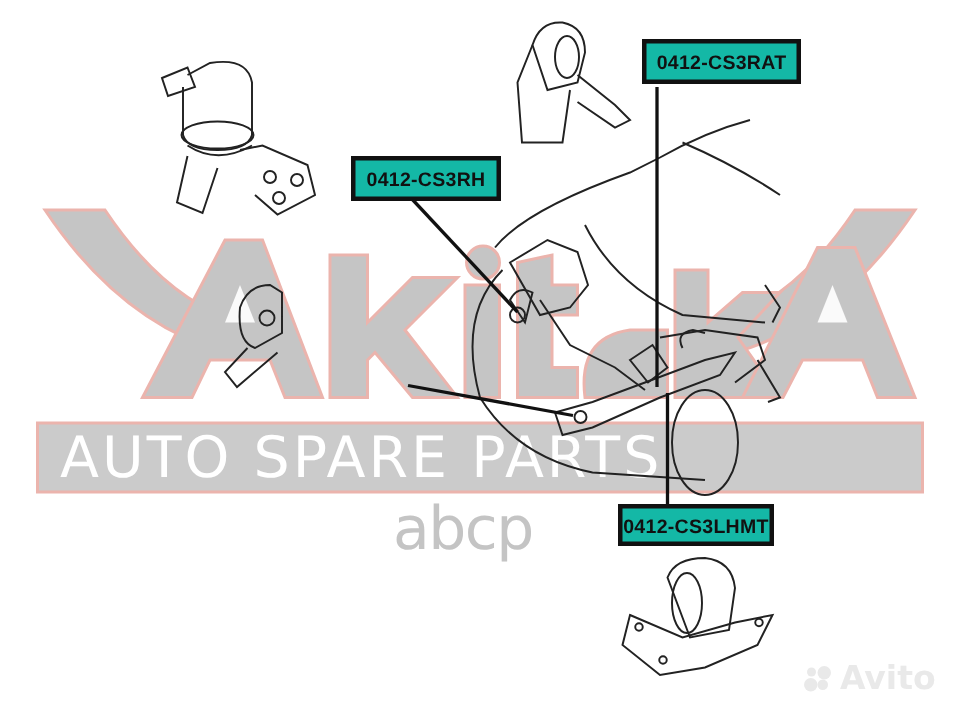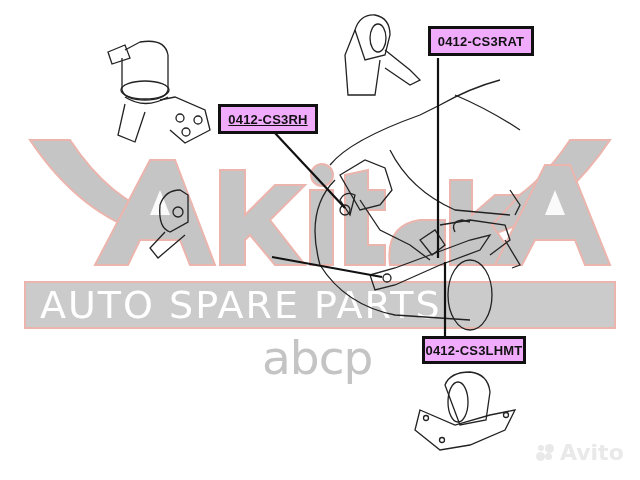--- a/index.html
+++ b/index.html
@@ -1,23 +1,23 @@
 <!DOCTYPE html>
 <html><head>
 <meta charset="utf-8">
 <style>
   html,body{margin:0;padding:0;background:#ffffff;}
   body{width:640px;height:480px;position:relative;overflow:hidden;font-family:"Liberation Sans",sans-serif;}
   .canvas{position:absolute;left:0;top:0;width:640px;height:480px;}
-  .label{position:absolute;background:#f0abfc;border:3px solid #111;box-sizing:border-box;
+  .label{position:absolute;background:#14b8a6;border:3px solid #111;box-sizing:border-box;
          display:flex;align-items:center;justify-content:center;
          font-family:"Liberation Sans",sans-serif;font-weight:bold;font-size:13px;color:#111;letter-spacing:0.2px;}
   .wm-text{position:absolute;font-family:"DejaVu Sans",sans-serif;font-weight:normal;color:#ffffff;
            -webkit-text-stroke:0;white-space:nowrap;}
-  .abcp{position:absolute;font-family:"DejaVu Sans",sans-serif;color:#c4c4c4;font-size:47px;letter-spacing:-1px;}
+  .abcp{position:absolute;font-family:"DejaVu Sans",sans-serif;color:#c4c4c4;font-size:40px;letter-spacing:-1px;}
   .avito{position:absolute;font-family:"DejaVu Sans",sans-serif;color:#e9e9e9;font-size:22px;font-weight:bold;}
 </style>
 </head>
 <body>
 
 <div class="canvas">
 
   <svg width="640" height="480" style="position:absolute;left:0;top:0">
 
     <g fill="#bcbcbc" stroke="#e8a79f" stroke-width="2" opacity="0.85">
@@ -119,15 +119,15 @@
 
     <g stroke="#111" stroke-width="2.2">
       <line x1="438" y1="58" x2="438" y2="258"></line>
       <line x1="274" y1="132" x2="345" y2="208"></line>
       <line x1="272" y1="257" x2="382" y2="277"></line>
       <line x1="445" y1="340" x2="445" y2="262"></line>
     </g>
   </svg>
 
   <div class="label" style="left:428px;top:26px;width:106px;height:30px;">0412-CS3RAT</div>
-  <div class="label" style="left:218px;top:104px;width:100px;height:30px;text-decoration:underline;">0412-CS3RH</div>
-  <div class="label" style="left:412px;top:336px;width:104px;height:28px;margin-left:10px;">0412-CS3LHMT</div>
+  <div class="label" style="left:234px;top:104px;width:100px;height:30px;">0412-CS3RH</div>
+  <div class="label" style="left:412px;top:336px;width:104px;height:28px;">0412-CS3LHMT</div>
 </div>
 
 </body></html>

